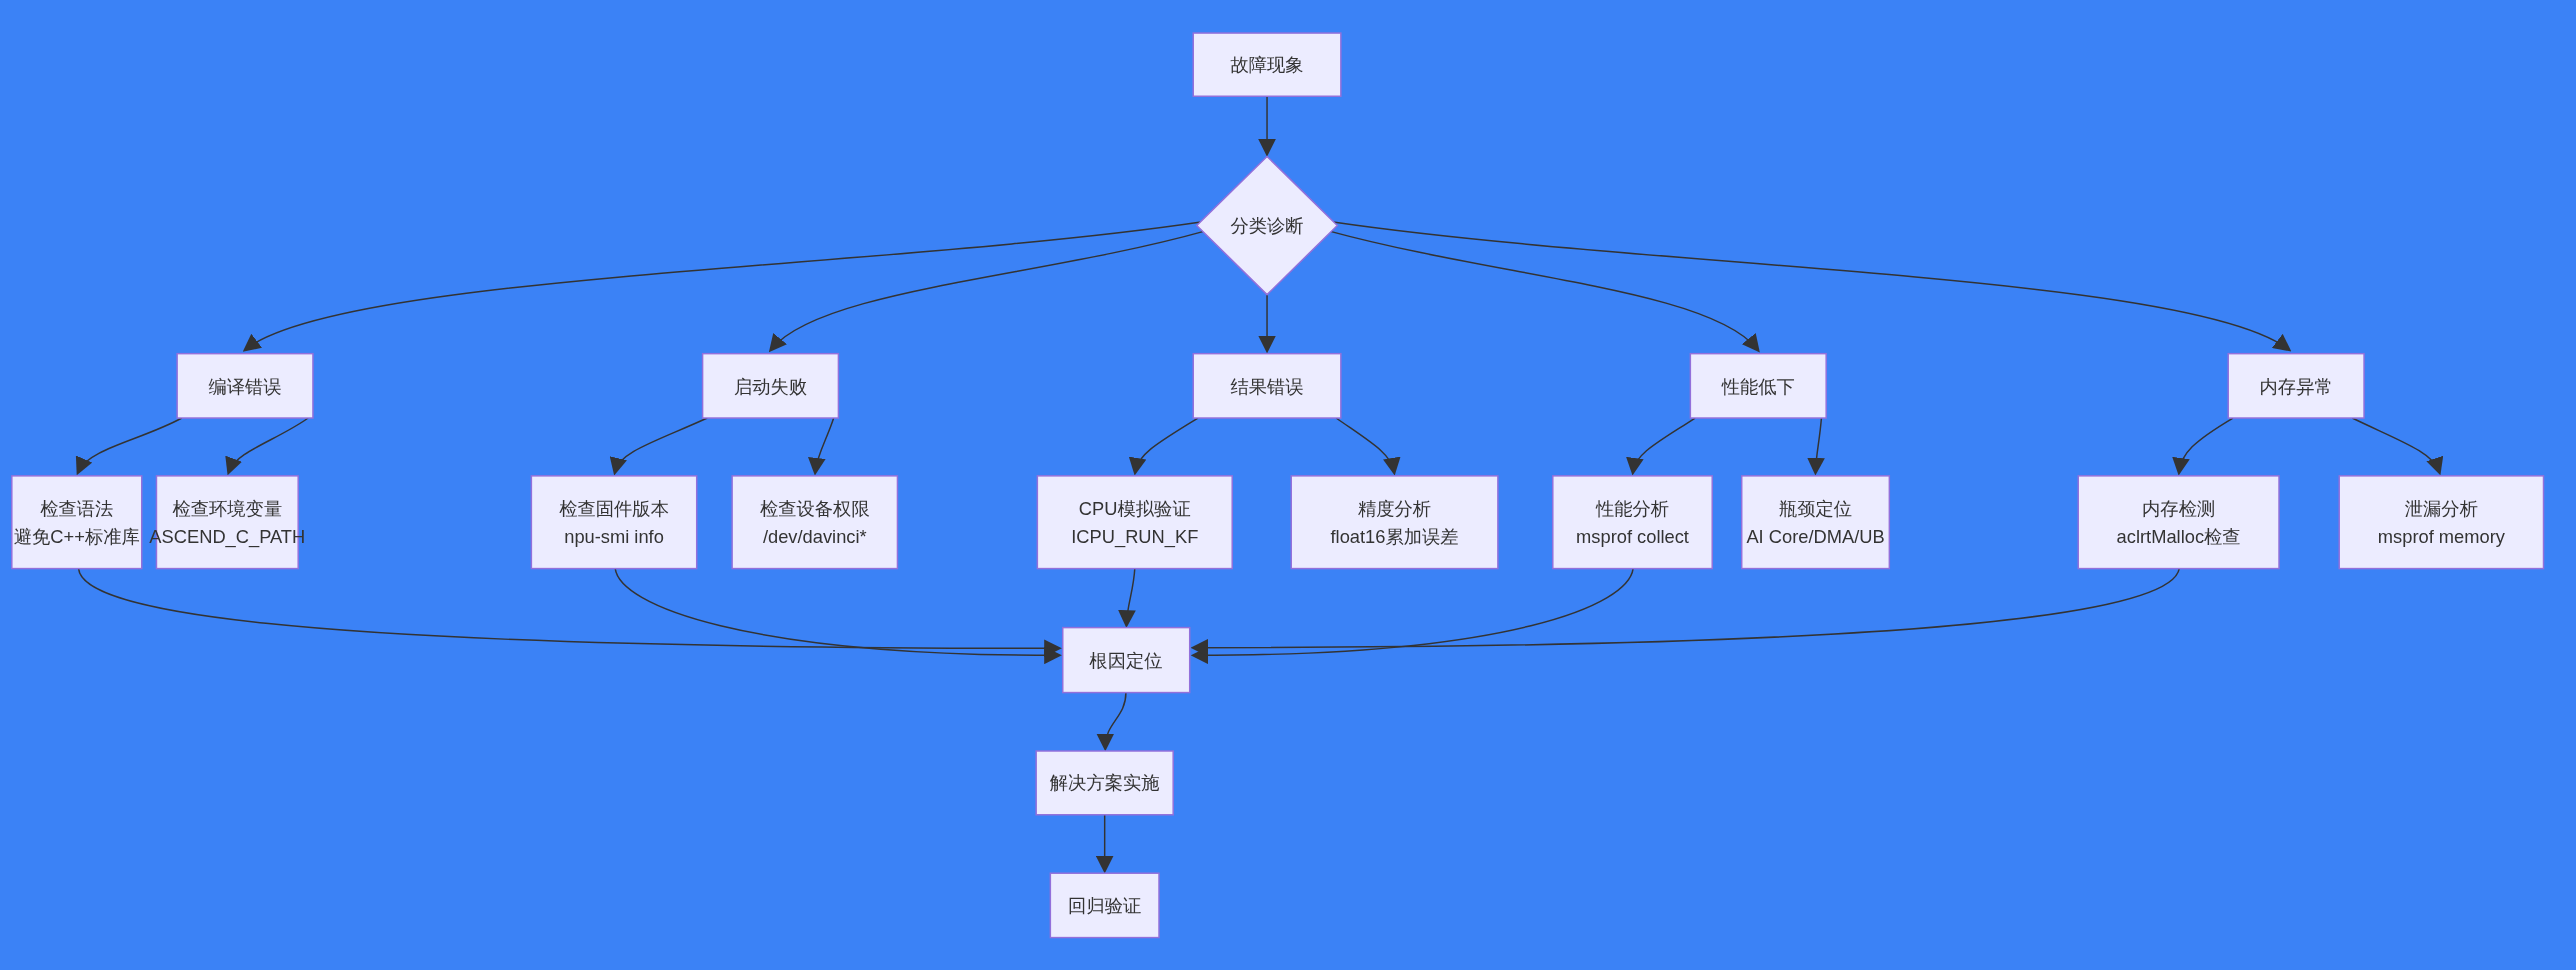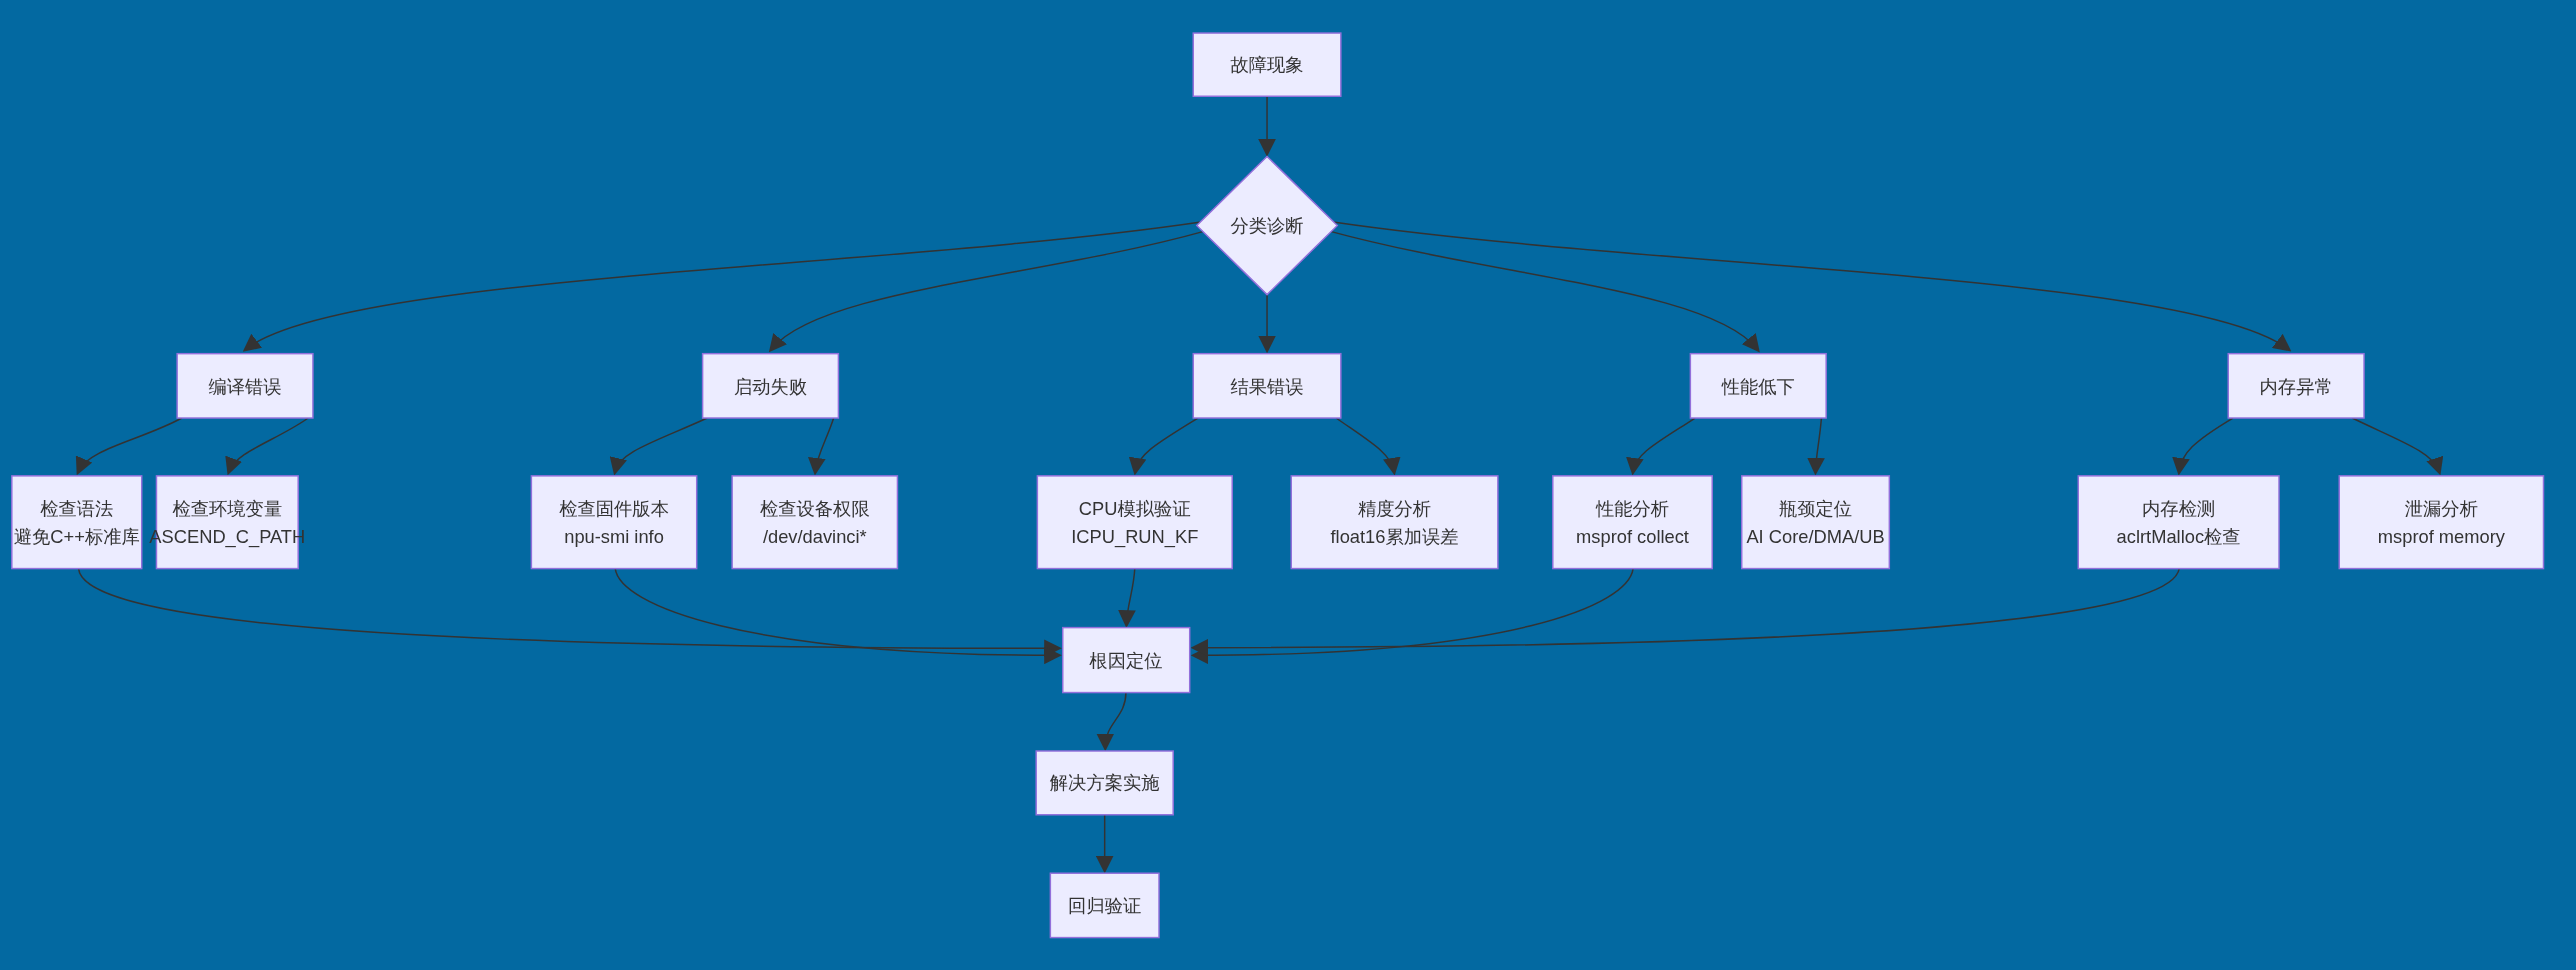--- a/index.html
+++ b/index.html
@@ -2,21 +2,21 @@
 <html style="font-size:9.4px"><head>
 <meta charset="utf-8">
 <style>
   html, body {
     margin: 0;
     padding: 0;
     background: #ffffff;
   }
   .canvas {
     width: 100%;
-    background: #0369a1;
+    background: #3b82f6;
   }
   svg { display: block; width: 100%; height: auto; }
   .node {
     fill: #ECECFF;
     stroke: #9370DB;
     stroke-width: 2.5px;
   }
   .edge {
     fill: none;
     stroke: #333333;

